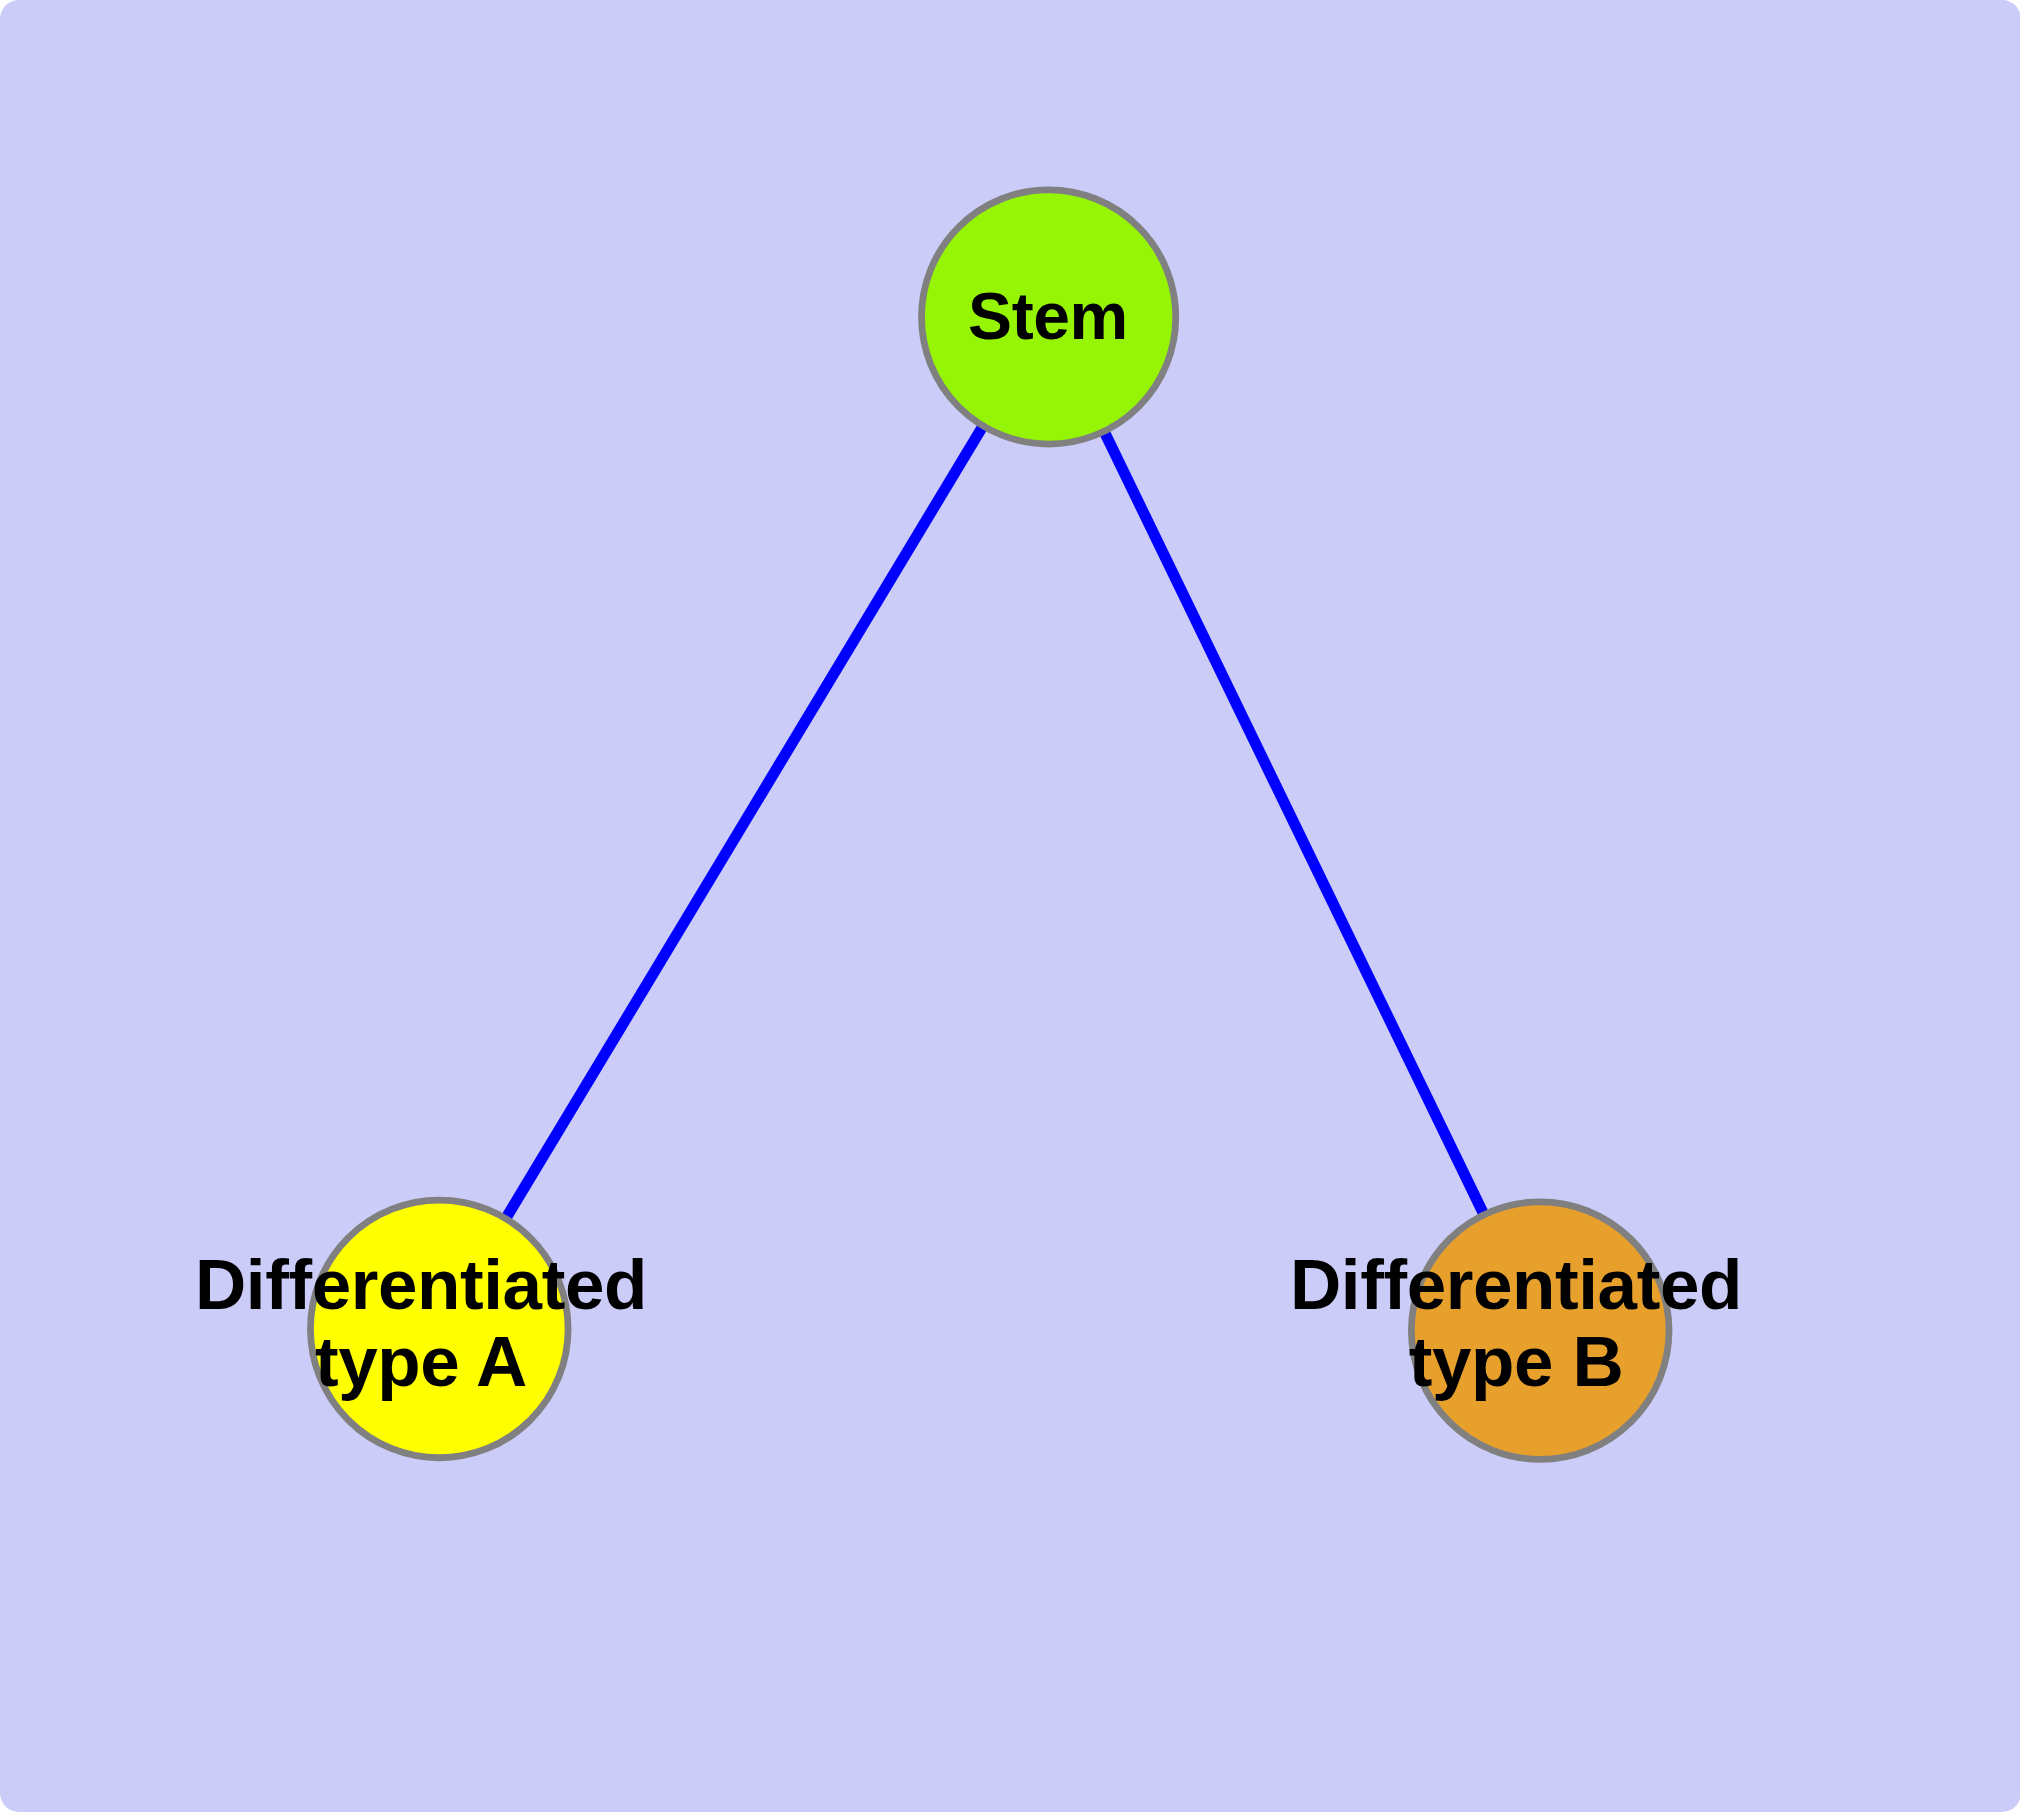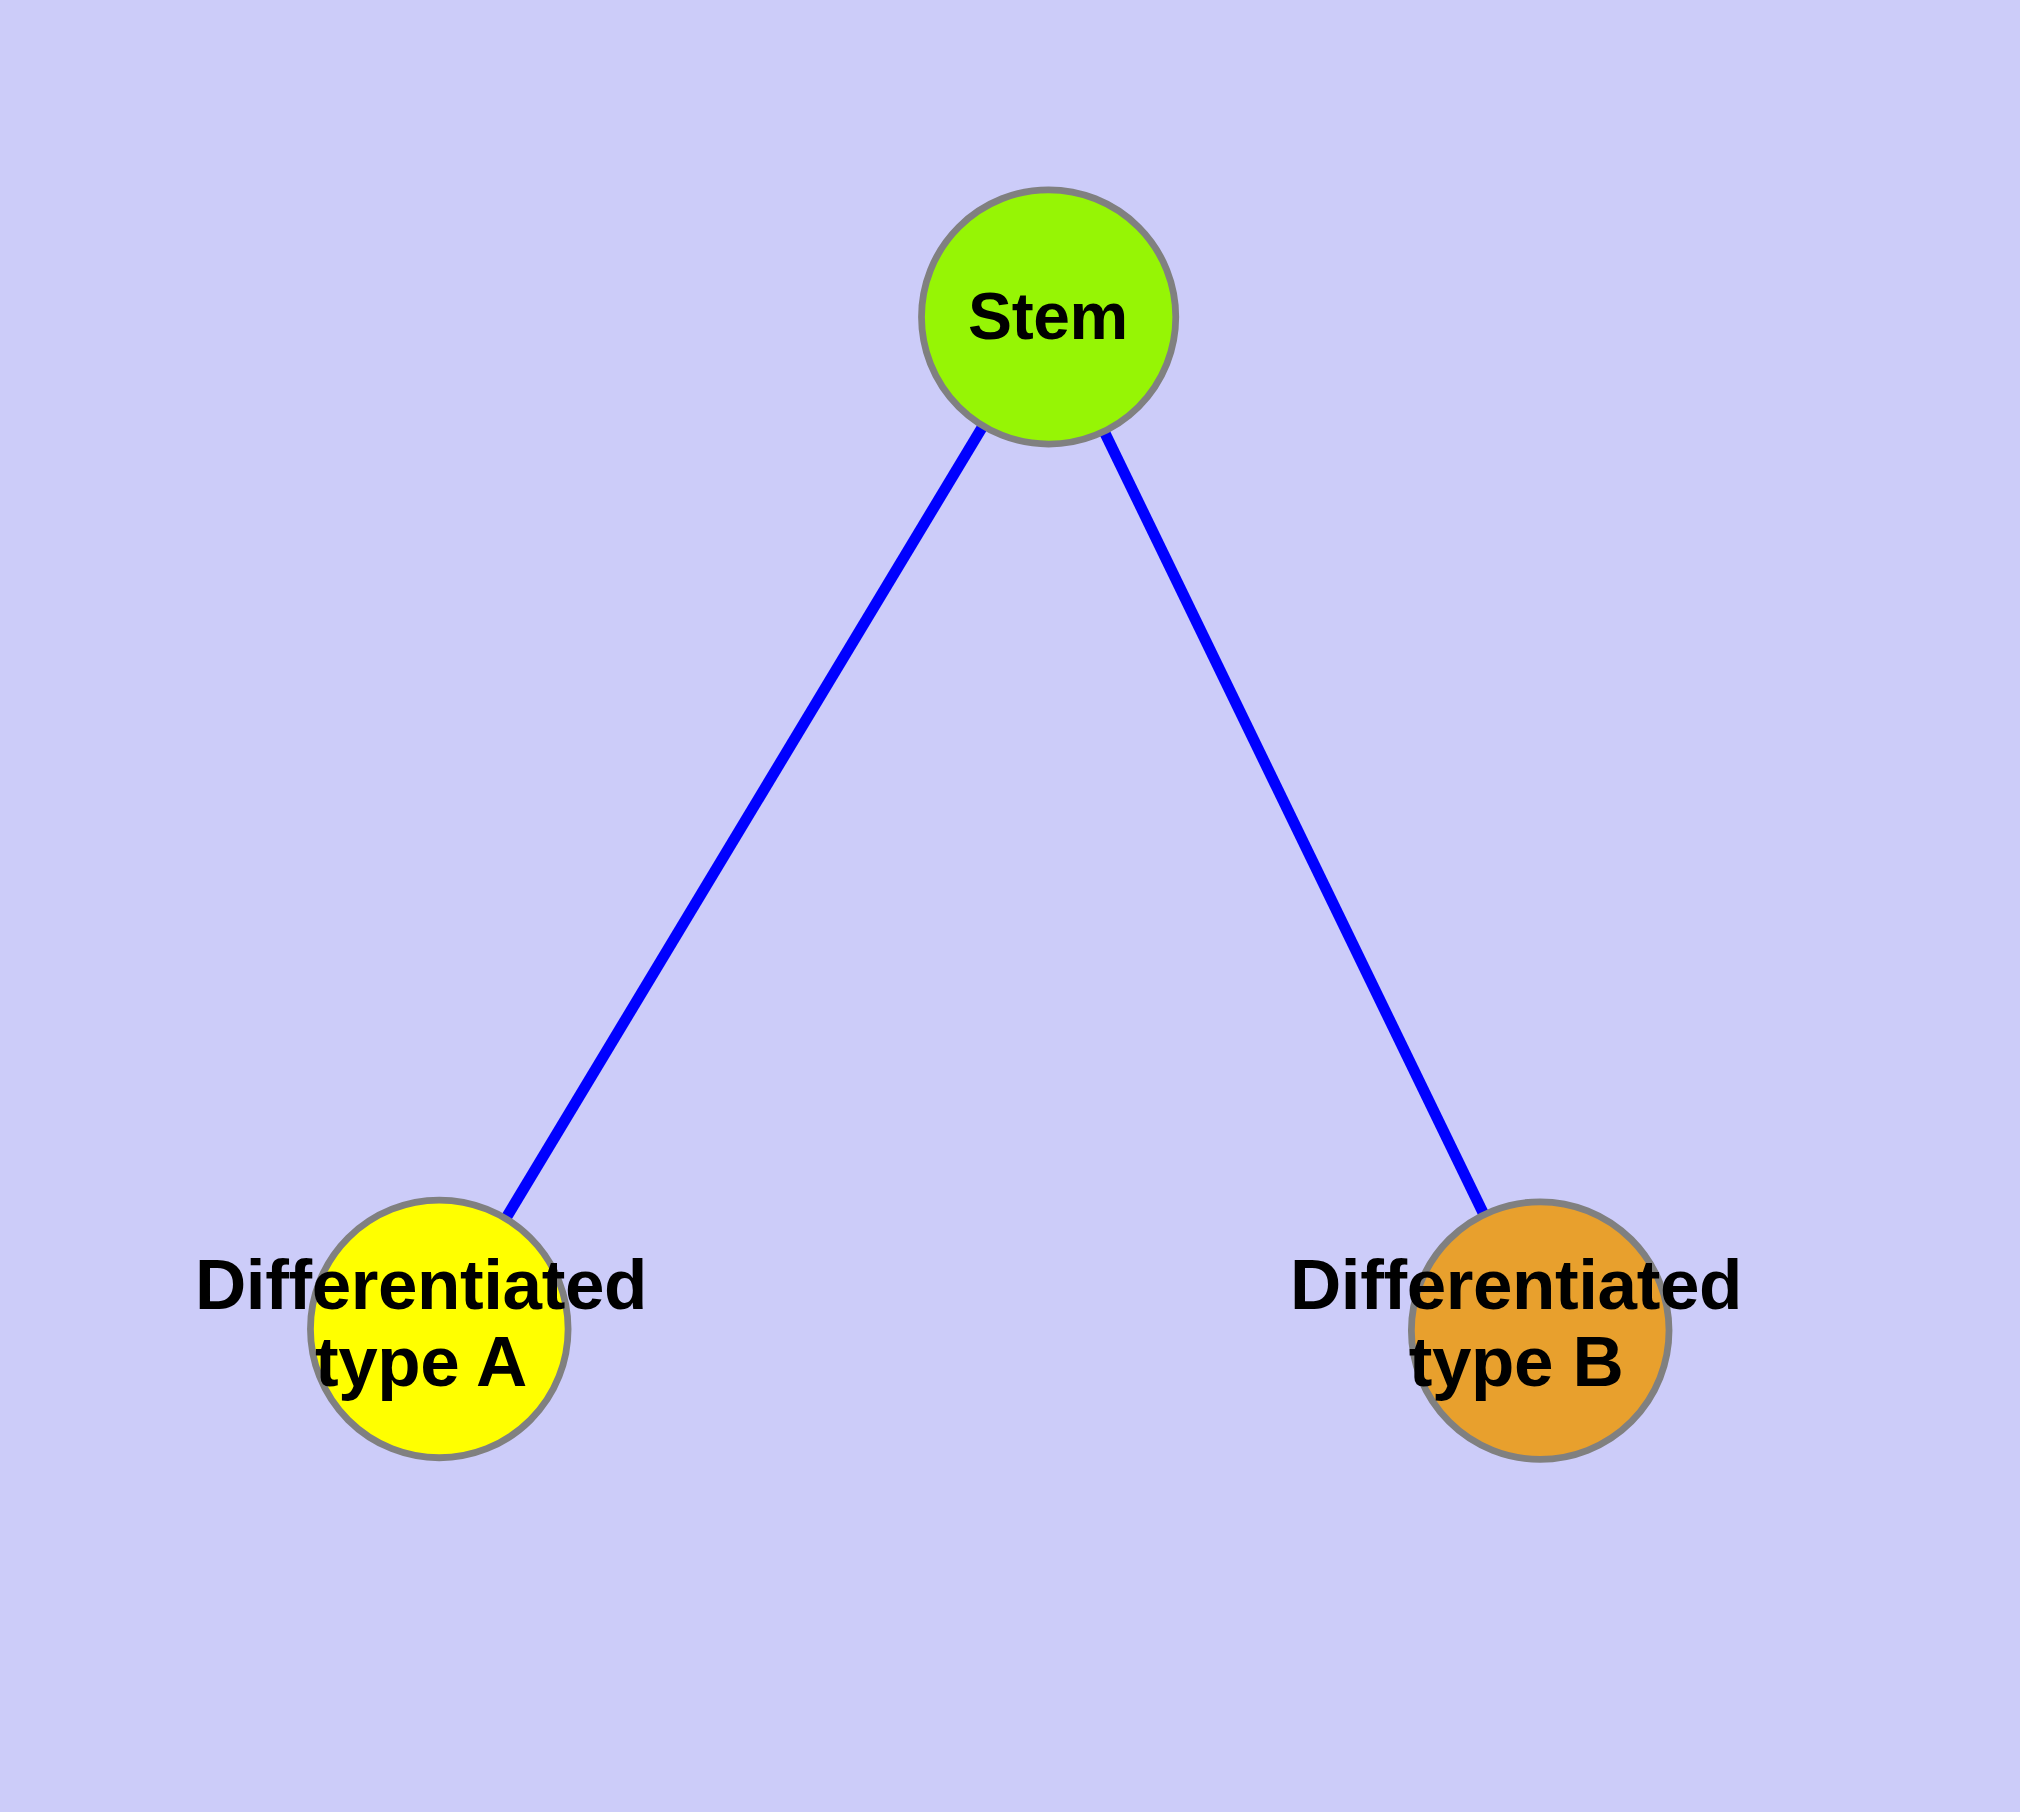--- a/index.html
+++ b/index.html
@@ -6,20 +6,21 @@
     margin: 0;
     padding: 0;
     background: #ffffff;
   }
   #stage {
     position: relative;
     width: 2021px;
     height: 1812px;
     overflow: hidden;
     font-family: "Liberation Sans", "DejaVu Sans", sans-serif;
+    border-radius: 19px;
   }
   #canvas-bg {
     position: absolute;
     left: 0; top: 0;
     width: 2021px;
     height: 1812px;
     background: #ccccf9;
   }
   #graph-svg {
     position: absolute;

